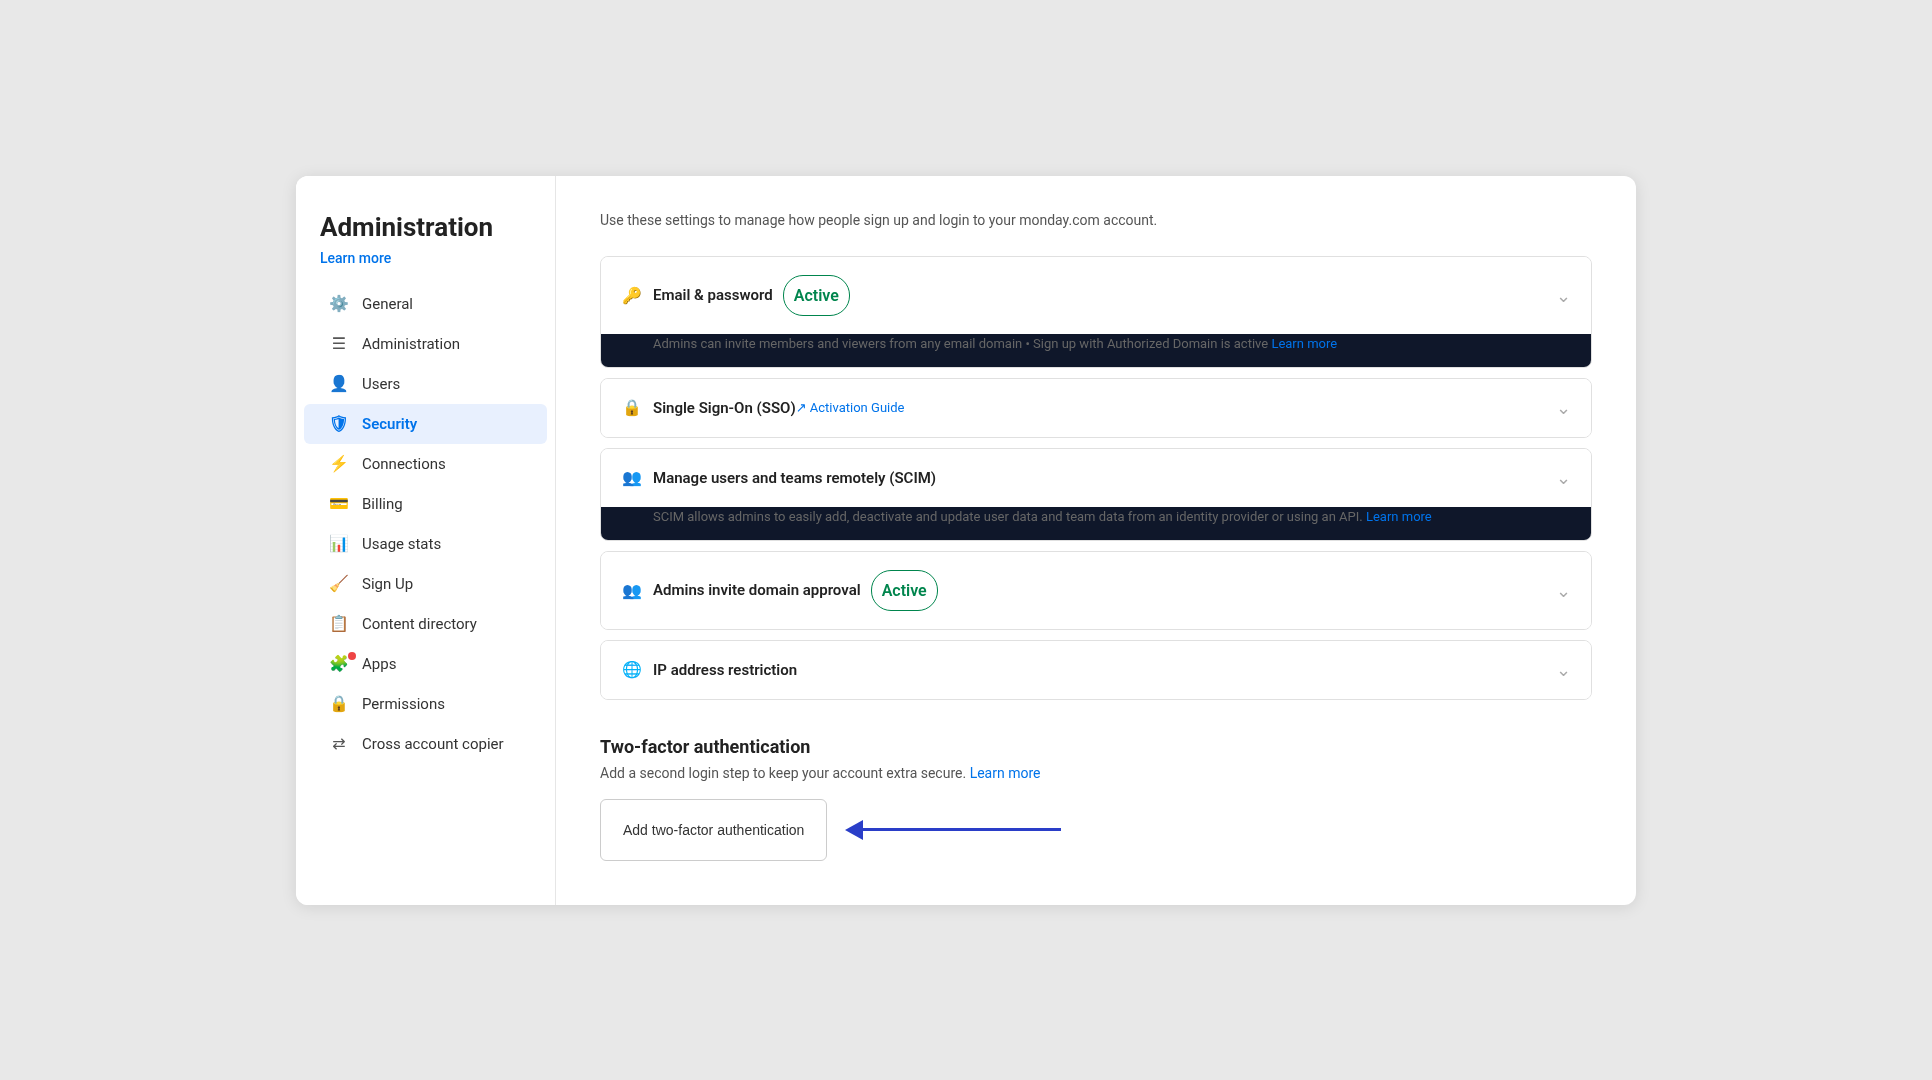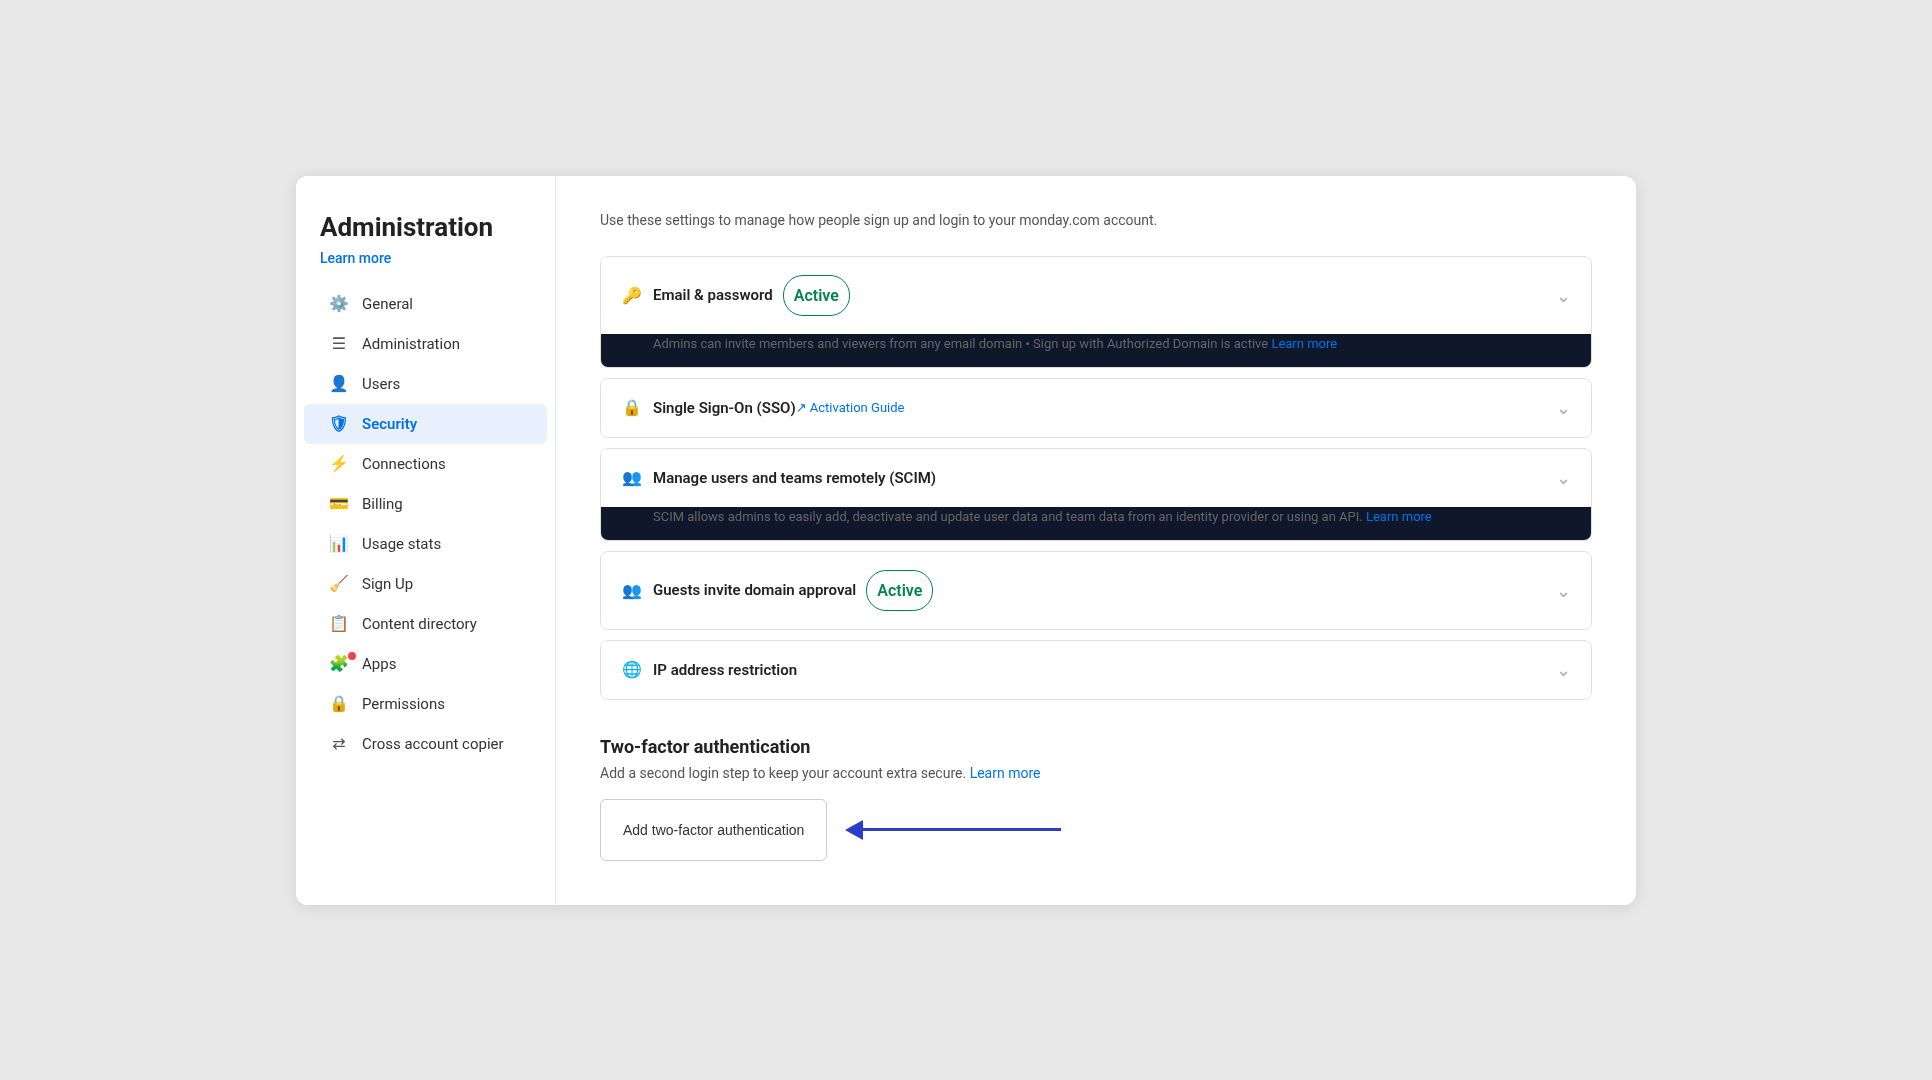--- a/index.html
+++ b/index.html
@@ -306,21 +306,21 @@
           <div class="section-row">
             <span class="section-icon">👥</span>
             <span class="section-title">Manage users and teams remotely (SCIM)</span>
             <span class="section-chevron">⌄</span>
           </div>
           <div class="section-sub">SCIM allows admins to easily add, deactivate and update user data and team data from an identity provider or using an API. <a class="learn-more-link">Learn more</a></div>
         </div>
         <div class="section-card">
           <div class="section-row">
             <span class="section-icon">👥</span>
-            <span class="section-title">Guests invite domain approval</span>
+            <span class="section-title">Admins invite domain approval</span>
             <span class="section-badge-active">Active</span>
             <span class="section-chevron">⌄</span>
           </div>
         </div>
         <div class="section-card">
           <div class="section-row">
             <span class="section-icon">🌐</span>
             <span class="section-title">IP address restriction</span>
             <span class="section-chevron">⌄</span>
           </div>

